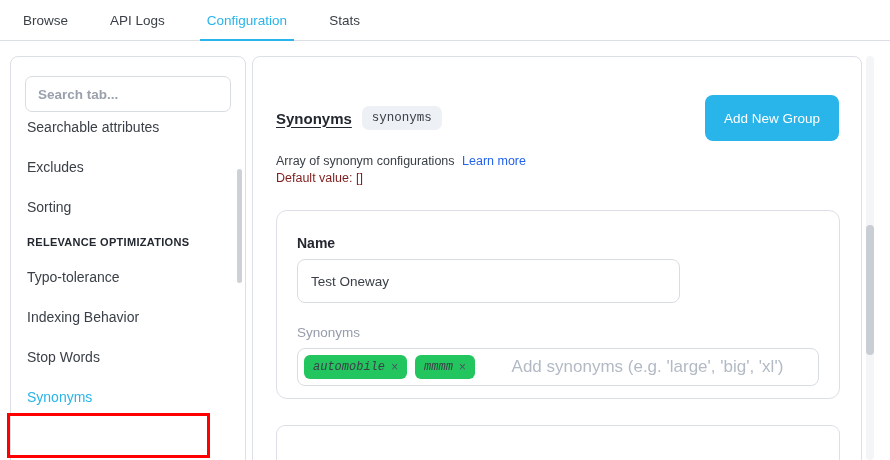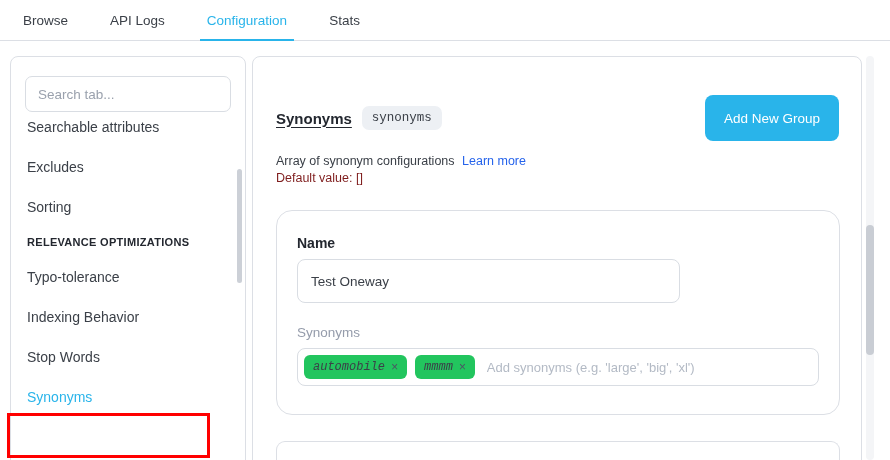--- a/index.html
+++ b/index.html
@@ -14,21 +14,21 @@
   .tab:first-child { margin-left:2px; }
   .tab.active { color:#29b4ea; }
   .tab.active::after { content:""; position:absolute; left:14px; right:14px; bottom:-1px;
                        height:2px; background:#29b4ea; }
 
   
   .sidebar { position:absolute; left:10px; top:56px; width:236px; height:420px;
              border:1px solid #dcdfe5; border-radius:8px; background:#fff; }
   .search { display:block; margin:19px 13px 15px 14px; width:calc(100% - 28px); height:36px;
             border:1px solid #d9dde3; border-radius:7px; padding:0 12px; font-size:13.5px;
-            color:#3b4048; outline:none; font-family:"Liberation Sans",sans-serif; }
+            color:#3b4048; outline:none; font-family:"Liberation Sans",sans-serif;font-weight:bold; }
   .search::placeholder { color:#9aa1ad; }
   .list-clip { position:absolute; top:64px; left:0; right:8px; bottom:0; overflow:hidden; }
   .item { height:40px; line-height:40px; padding:0 16px; font-size:14px; color:#3b4048;
           white-space:nowrap; cursor:pointer; }
   .item.first { margin-top:-14px; }
   .item.selected { color:#29b4ea; }
   .section-h { height:30px; line-height:30px; padding:0 16px; font-size:11px; font-weight:700;
                color:#23272f; letter-spacing:.3px; white-space:nowrap; }
   .sb-scroll { position:absolute; right:3px; top:112px; width:5px; height:114px;
                background:#ccd0d7; border-radius:3px; }
@@ -47,37 +47,37 @@
            text-underline-offset:3px; }
   .badge { margin-left:10px; background:#edf0f4; border-radius:7px; padding:5px 10px;
            font-family:"Liberation Mono", monospace; font-size:12.5px; color:#3b4048; }
   .btn { background:#29b4ea; color:#fff; border:none; border-radius:8px; height:46px;
          padding:0 19px; font-size:13.5px; cursor:pointer;
          font-family:"Liberation Sans",sans-serif; }
   .desc { margin:17px 23px 0; font-size:12.5px; color:#3b4048; }
   .link { color:#2563eb; margin-left:4px; cursor:pointer; text-decoration:none; }
   .default-val { margin:3px 23px 0; font-size:12.5px; color:#7f1d1d; }
 
-  .card { margin:25px 21px 0 23px; border:1px solid #dcdfe5; border-radius:16px;
-          padding:24px 20px 28px; background:#fff; }
+  .card { margin:25px 21px 0 23px; border:1px solid #dcdfe5; border-radius:11px;
+          padding:24px 20px 12px; background:#fff; }
   .lbl-strong { font-size:14px; font-weight:600; color:#23272f; margin-bottom:8px; }
   .lbl-muted  { font-size:13.5px; color:#959cab; margin:22px 0 8px; }
   .text-input { display:block; width:383px; height:44px; border:1px solid #d9dde3;
                 border-radius:8px; padding:0 13px; font-size:13.5px; color:#3b4048;
                 outline:none; font-family:"Liberation Sans",sans-serif; }
   .tag-input { border:1px solid #d9dde3; border-radius:8px; min-height:38px; width:100%;
                padding:4px 6px; display:flex; align-items:center; gap:8px; }
   .tag { background:#22c55e; border-radius:6px; padding:5px 9px;
          font-family:"Liberation Mono", monospace; font-size:12px; color:#3b4048;
          display:inline-flex; align-items:center; gap:6px; white-space:nowrap;font-style:italic; }
   .tag .x { font-family:"Liberation Sans",sans-serif; font-size:12px; color:#4b5563;
             cursor:pointer; line-height:1; }
   .tag-field { border:none; outline:none; flex:1; min-width:60px; background:transparent;
-               font-size:13px; color:#0f172a; padding:0 4px;
-               font-family:"Liberation Sans",sans-serif; }
+               font-size:17px; color:#0f172a; padding:0 4px;
+               font-family:"Liberation Sans",sans-serif;text-align:center; }
   .tag-field::placeholder { color:#b3bac5; }
   .card2 { margin:26px 21px 0 23px; height:80px; border:1px solid #dcdfe5;
            border-radius:9px 9px 0 0; border-bottom:none; background:#fff; }
 
   
   .main-scroll-track { position:absolute; left:866px; top:56px; width:8px; height:404px;
                        background:#f4f5f7; border-radius:4px; }
   .main-scroll-thumb { position:absolute; left:0; top:169px; width:8px; height:130px;
                        background:#c9cdd4; border-radius:4px; }
 </style>

